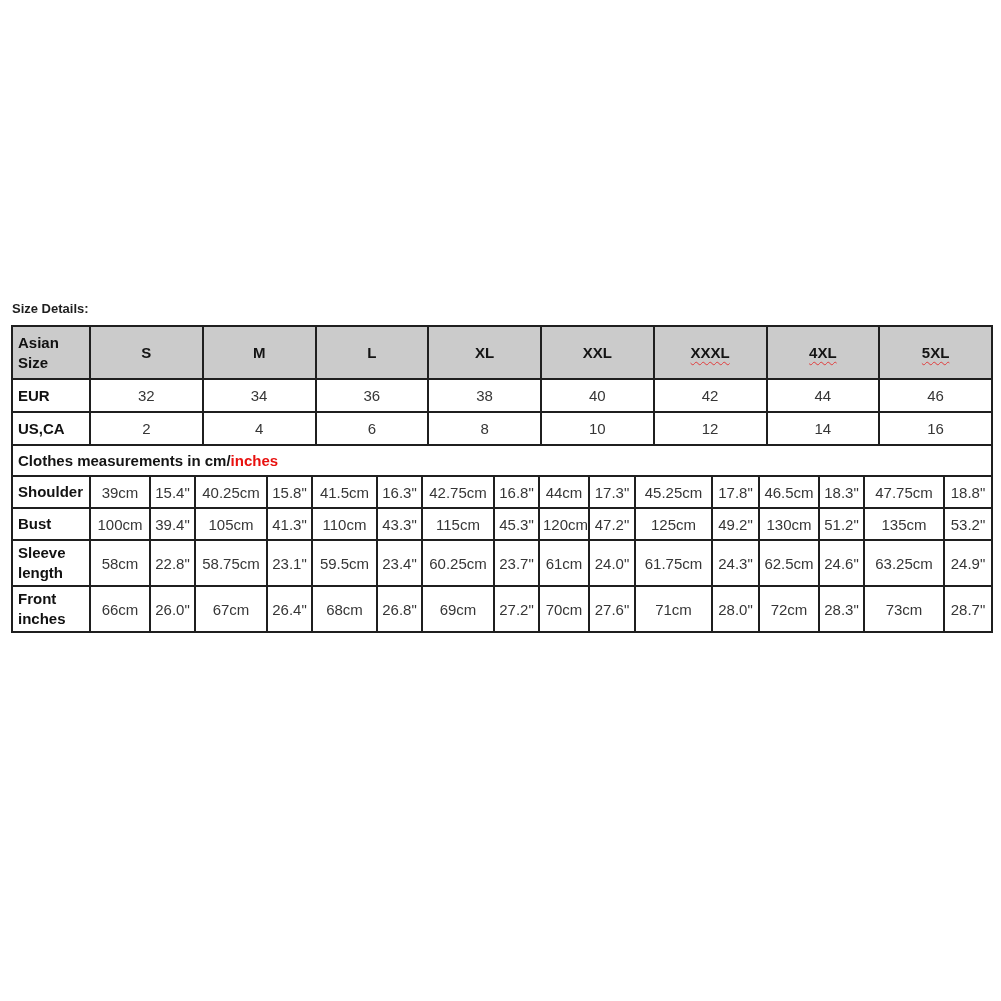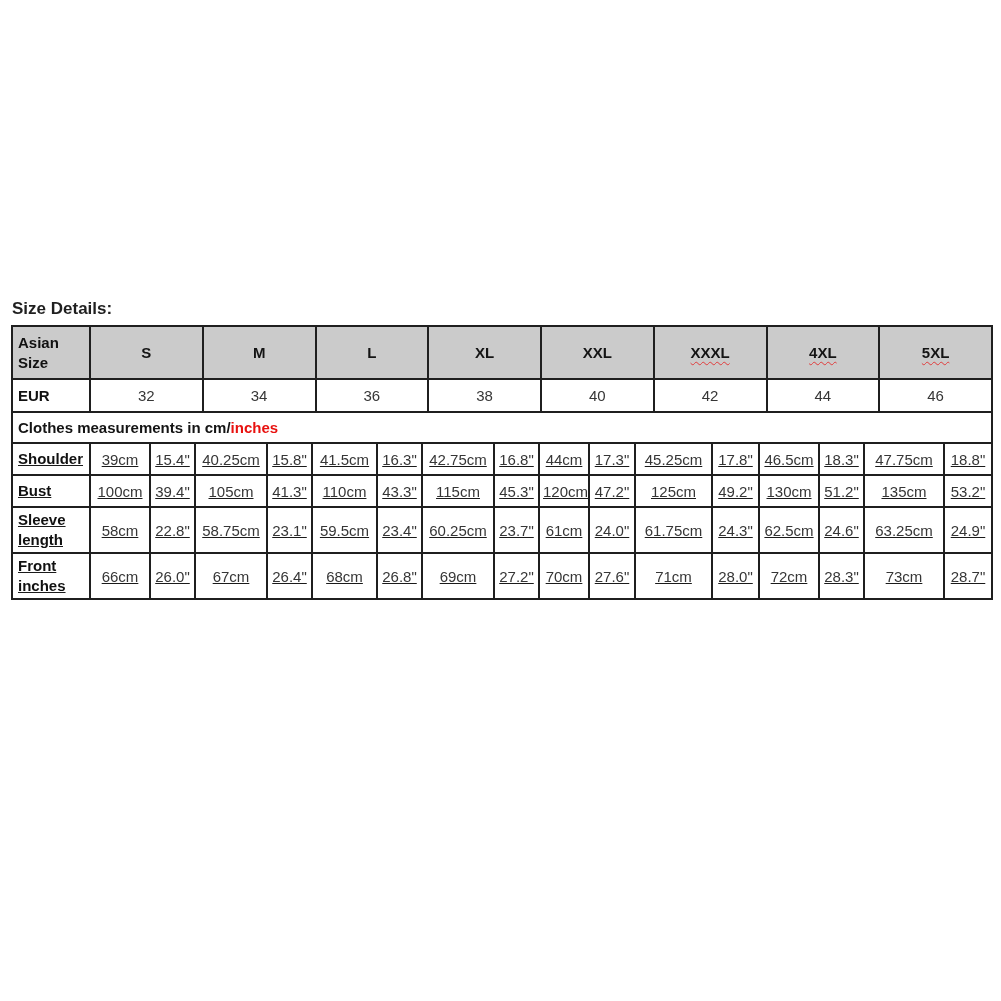--- a/index.html
+++ b/index.html
@@ -5,21 +5,21 @@
   * { box-sizing: border-box; }
   html, body { margin: 0; padding: 0; background: #ffffff; }
   body {
     width: 1001px; height: 1001px;
     font-family: "Liberation Sans", sans-serif;
     color: #1a1a1a;
     overflow: hidden;
   }
   .page { padding: 299px 10px 0 11px; }
   .heading {
-    font-size: 17px; font-weight: bold; color: #1f1f1f;
+    font-size: 13px; font-weight: bold; color: #1f1f1f;
     margin: 0 0 7px 1px; line-height: 19px;
   }
   table.t {
     border-collapse: collapse;
     table-layout: fixed;
     width: 980px;
   }
   .t-meas { margin-top: -2px; }
   .t th, .t td {
     border: 2px solid #1f1f1f;
@@ -31,21 +31,21 @@
   tr.r-header { height: 53px; }
   tr.r-header th { background: #cbcbcb; }
   th.size-h { text-align: center; font-weight: bold; color: #141414; }
   th.label {
     text-align: left; font-weight: bold; color: #111111;
     padding-left: 5px; line-height: 20px;
   }
   tr.r-conv { height: 33px; margin-top: 24px; }
   tr.r-caption { height: 31px; }
   td.caption-cell { font-weight: bold; padding-left: 5px; color: #141414; }
-  tr.r-meas { height: 32px; text-decoration: underline; }
+  tr.r-meas { height: 32px; }
   tr.r-meas.tall { height: 44px; }
   td.num { text-align: center; color: #363636; }
   .inch { color: #e8110f; }
   .squiggle {
     text-decoration-line: underline;
     text-decoration-style: wavy;
     text-decoration-color: #e03b3b;
     text-decoration-thickness: 1px;
     text-underline-offset: 3px;
   }
@@ -87,20 +87,31 @@
         <tr class="r-conv">
           <th class="label">EUR</th>
           <td class="num">32</td>
           <td class="num">34</td>
           <td class="num">36</td>
           <td class="num">38</td>
           <td class="num">40</td>
           <td class="num">42</td>
           <td class="num">44</td>
           <td class="num">46</td>
+        </tr>
+        <tr class="r-conv">
+          <th class="label">US,CA</th>
+          <td class="num">2</td>
+          <td class="num">4</td>
+          <td class="num">6</td>
+          <td class="num">8</td>
+          <td class="num">10</td>
+          <td class="num">12</td>
+          <td class="num">14</td>
+          <td class="num">16</td>
         </tr>
       </tbody>
     <tbody>
       <tr class="r-caption">
         <td colspan="9" class="caption-cell"><span>Clothes measurements in cm/</span><span class="inch">inches</span></td>
       </tr>
     </tbody>
   </table>
 
   <table class="t t-meas">

